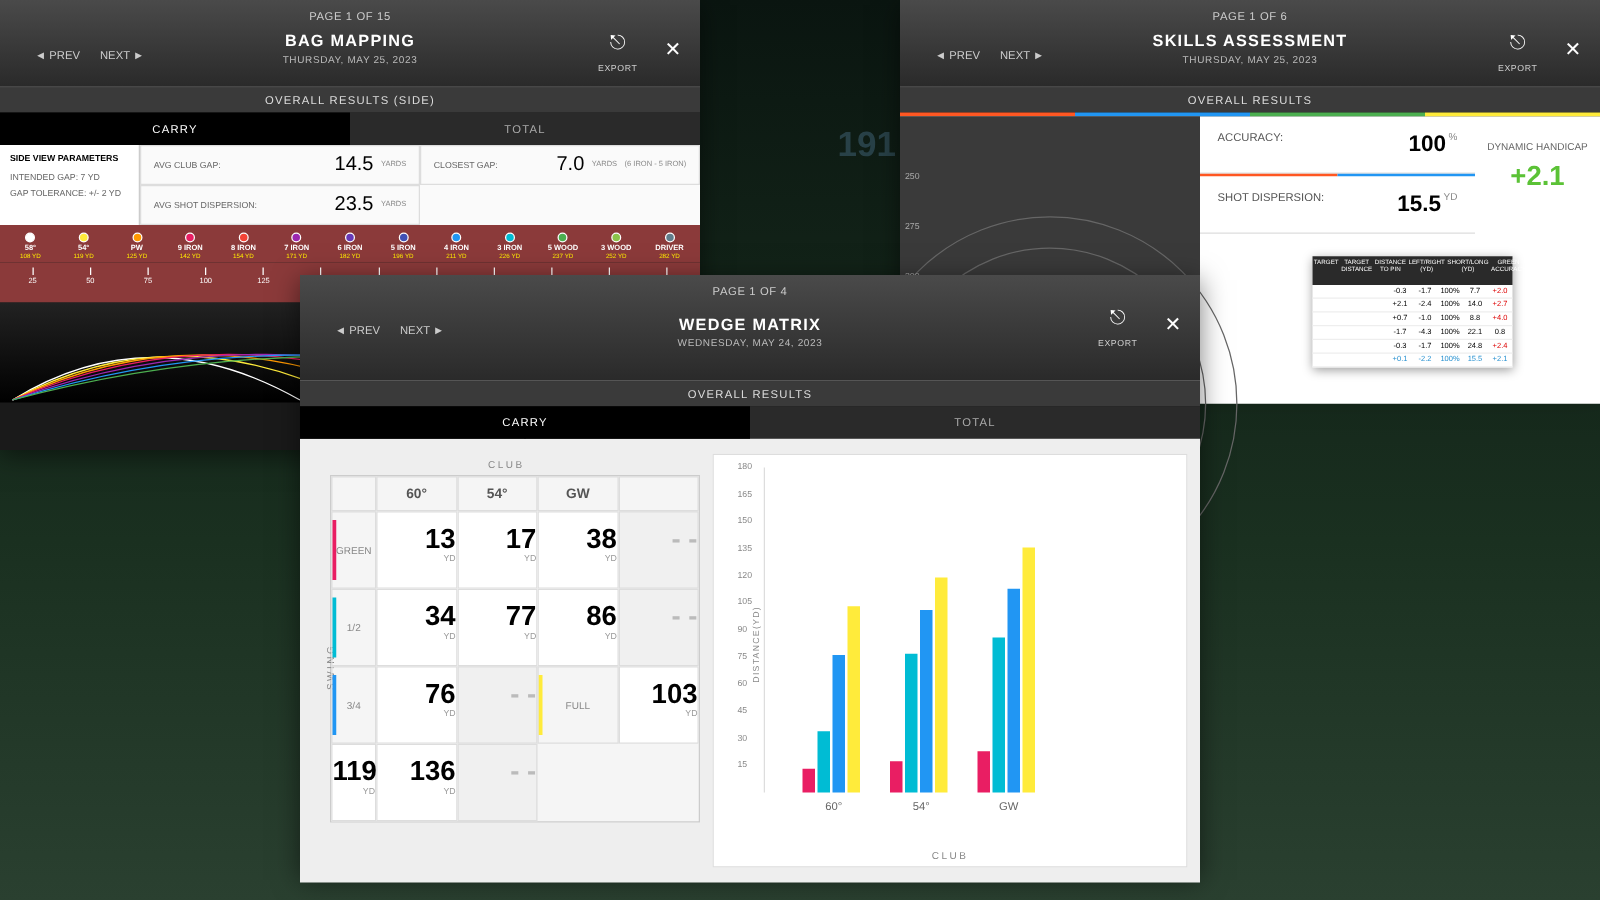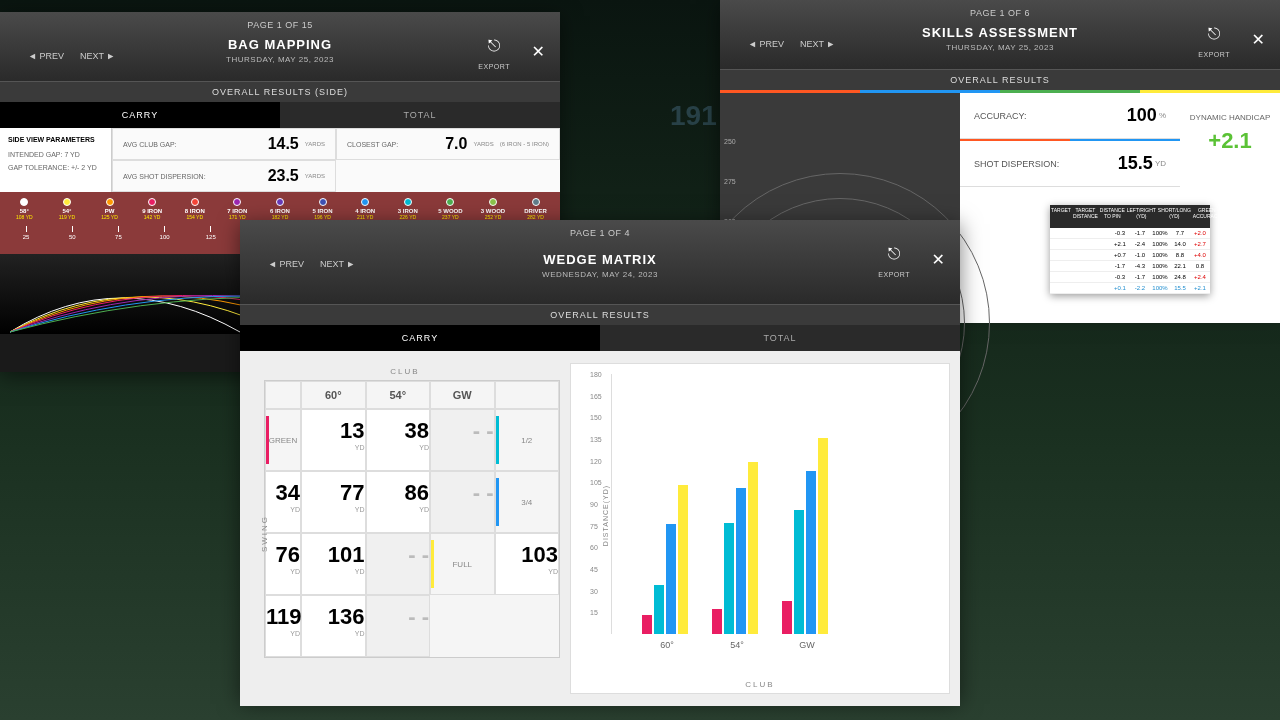--- a/index.html
+++ b/index.html
@@ -17,50 +17,50 @@
 .export-btn .icon{font-size:16px;display:block}
 .export-btn .lbl{font-size:7px;color:#ccc;letter-spacing:.5px}
 .close-btn{position:absolute;right:15px;top:30px;font-size:16px;cursor:pointer;color:#fff}
 .section-header{background:#3a3a3a;text-align:center;padding:5px;font-size:9px;letter-spacing:1px;color:#ddd}
 .tabs{display:flex;background:#2a2a2a}
 .tab{flex:1;text-align:center;padding:8px;font-size:9px;letter-spacing:1px;color:#aaa;cursor:pointer}
 .tab.active{background:#000;color:#fff;position:relative}
 .tab.active::after{content:'';position:absolute;bottom:-5px;left:50%;transform:translateX(-50%);border:5px solid transparent;border-top-color:#000}
 
 
-.bag{left:0;top:12px;width:560px;height:360px}
+.bag{left:0;top:0;width:560px;height:360px}
 .bag .body{background:#eee;color:#000;display:flex;padding:0}
 .side-params{width:112px;background:#fff;padding:8px;border-right:1px solid #ccc;font-size:7px}
 .side-params h4{font-size:7px;font-weight:700;margin-bottom:8px}
 .side-params .row{margin-bottom:6px;color:#666}
 .stats-grid{flex:1;display:grid;grid-template-columns:1fr 1fr;background:#fafafa}
 .stat-cell{padding:6px 10px;border:1px solid #ddd;display:flex;align-items:center;gap:6px}
 .stat-cell .lbl{font-size:7px;color:#666;flex:1}
-.stat-cell .val{font-size:16px;font-weight:700}
+.stat-cell .val{font-size:16px;font-weight:400}
 .stat-cell .unit{font-size:6px;color:#888}
 .stat-cell .note{font-size:6px;color:#888}
 .clubs-row{background:#8b3a3a;padding:6px 4px 2px;display:flex;gap:2px;overflow:hidden}
 .club-chip{flex:1;text-align:center;font-size:6px;min-width:32px}
 .club-chip .dot{width:8px;height:8px;border-radius:50%;margin:0 auto 2px;border:1px solid #fff}
 .club-chip .name{color:#fff;font-weight:700}
 .club-chip .dist{color:#ffea00;font-size:5px}
 .distance-scale{background:#8b3a3a;padding:4px;display:flex;gap:2px}
 .scale-tick{flex:1;text-align:center;color:#fff;font-size:6px;position:relative}
 .scale-tick::before{content:'';display:block;width:1px;height:6px;background:#fff;margin:0 auto 2px}
 .carry-label{background:#8b3a3a;text-align:right;color:#fff;font-size:6px;padding:2px 8px}
 .curves{height:80px;background:linear-gradient(180deg,#222,#000);position:relative;overflow:hidden}
 
 
 .skills{right:0;top:0;width:560px;height:310px}
 .skills .body{display:flex;background:#fff;color:#000;height:230px}
 .radar{width:240px;background:#3a3a3a;position:relative}
 .radar-arc{position:absolute;left:50%;border:1px solid #666;border-radius:50%;transform:translateX(-50%)}
 .radar .ytick{position:absolute;left:4px;color:#aaa;font-size:7px}
 .metrics{flex:1}
-.metric-row{display:flex;align-items:center;padding:12px 14px;border-bottom:1px solid #ddd}
+.metric-row{display:flex;padding:12px 14px;border-bottom:1px solid #ddd}
 .metric-row .mlbl{font-size:9px;color:#555;flex:1}
 .metric-row .mval{font-size:18px;font-weight:700}
 .metric-row .munit{font-size:8px;color:#888;margin-left:2px}
 .dynhc{width:100px;text-align:center;padding:20px 8px}
 .dynhc .lbl{font-size:8px;color:#666;margin-bottom:6px}
 .dynhc .val{font-size:22px;font-weight:700;color:#5bc236}
 .color-bar{height:3px;display:flex}
 .color-bar span{flex:1}
 
 
@@ -415,20 +415,24 @@
           <div class="hcell">60°</div>
           <div class="hcell">54°</div>
           <div class="hcell">GW</div>
           <div class="hcell"></div>
           <div class="rhead pitch">GREEN</div>
           <div class="dcell">
             <div class="num">13</div>
             <div class="yd">YD</div>
           </div>
           <div class="dcell">
+            <div class="num">17</div>
+            <div class="yd">YD</div>
+          </div>
+          <div class="dcell">
             <div class="num">38</div>
             <div class="yd">YD</div>
           </div>
           <div class="dcell empty">
             <div class="num">- -</div>
           </div>
           <div class="rhead half">1/2</div>
           <div class="dcell">
             <div class="num">34</div>
             <div class="yd">YD</div>
@@ -440,24 +444,20 @@
           <div class="dcell">
             <div class="num">86</div>
             <div class="yd">YD</div>
           </div>
           <div class="dcell empty">
             <div class="num">- -</div>
           </div>
           <div class="rhead tq">3/4</div>
           <div class="dcell">
             <div class="num">76</div>
-            <div class="yd">YD</div>
-          </div>
-          <div class="dcell">
-            <div class="num">101</div>
             <div class="yd">YD</div>
           </div>
           <div class="dcell empty">
             <div class="num">- -</div>
           </div>
           <div class="rhead full">FULL</div>
           <div class="dcell">
             <div class="num">103</div>
             <div class="yd">YD</div>
           </div>

